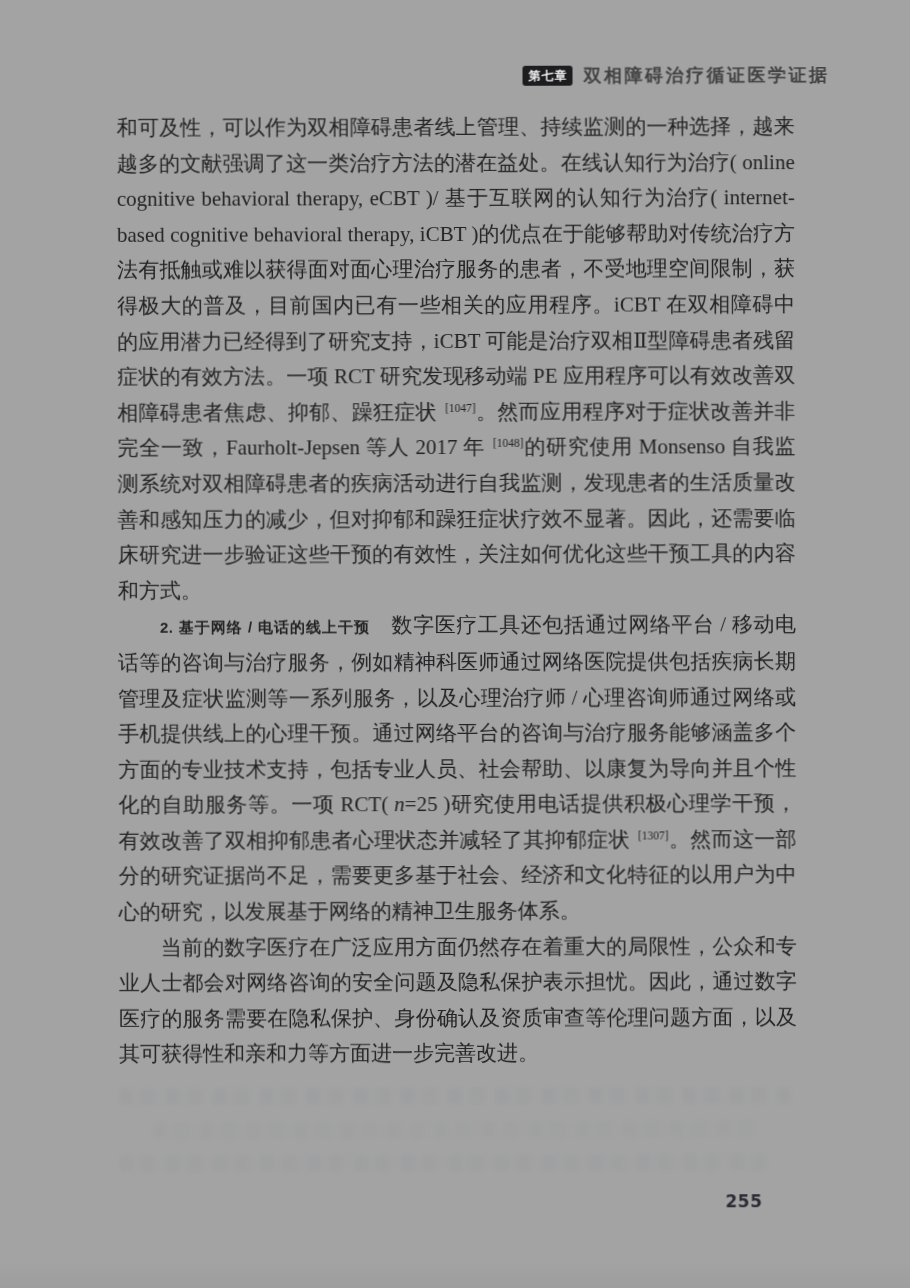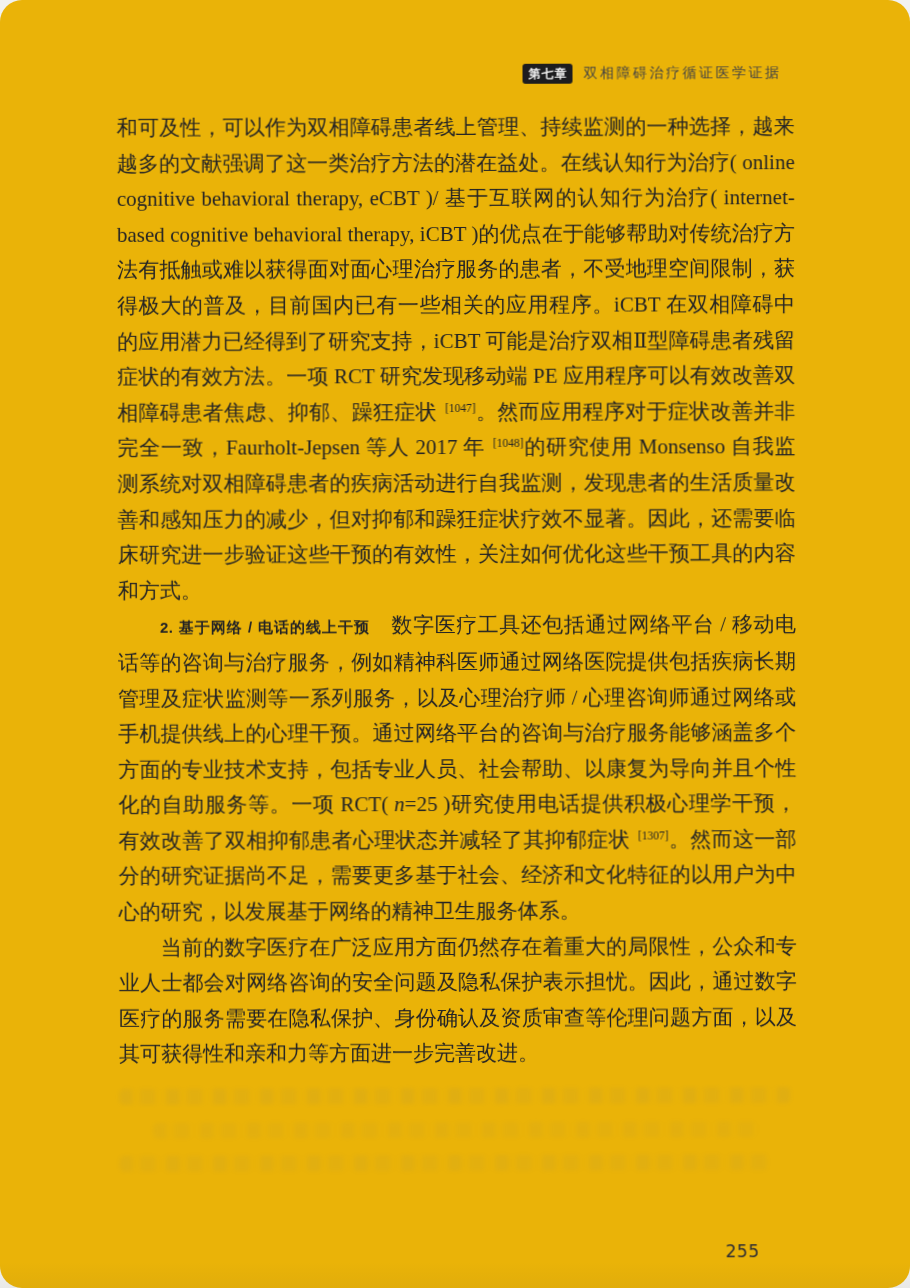--- a/index.html
+++ b/index.html
@@ -5,22 +5,21 @@
   * { margin:0; padding:0; box-sizing:border-box; }
   html,body { width:910px; height:1288px; }
   body {
     background:#f2f2f0;
     font-family:"Liberation Serif","DejaVu Serif",serif;
     position:relative;
     overflow:hidden;
   }
   .page {
     position:absolute; inset:0;
-    background:#eab308;
-    border-radius:22px;
+    background:#a3a3a3;
   }
   .page::after { 
     content:""; position:absolute; left:0; right:0; bottom:0; height:26px;
     background:linear-gradient(to bottom, rgba(0,0,0,0) 0%, rgba(60,60,60,0.05) 100%);
     pointer-events:none;
   }
   .tilt {
     position:absolute; inset:0;
     transform:rotate(-0.15deg);
     transform-origin:50% 50%;
@@ -32,21 +31,21 @@
     filter:blur(0.3px);
   }
   .badge {
     background:#1d1d1f; color:#f5f5f5;
     font-family:"Liberation Sans","DejaVu Sans",sans-serif;
     font-weight:700; font-size:12px; line-height:1;
     padding:4px 5px 4px 6px; border-radius:3px; letter-spacing:1px;
   }
   .header-title {
     font-family:"Liberation Sans","DejaVu Sans",sans-serif;
-    font-weight:400; font-size:14px; color:#424244;
+    font-weight:700; font-size:18px; color:#424244;
     letter-spacing:2.5px;
   }
   
   .body-text {
     position:absolute; top:110px; left:118px; width:678px;
     font-size:21px; line-height:35.6px; color:#232325;
     text-align:justify; text-justify:inter-ideograph;
     filter:blur(0.25px);
   }
   .body-text p { margin:0; }
@@ -67,23 +66,23 @@
       rgba(105,115,130,0.20) 0px 13px,
       rgba(105,115,130,0.03) 13px 21px,
       rgba(105,115,130,0.16) 21px 36px,
       rgba(105,115,130,0.02) 36px 47px);
   }
   .g1 { top:1088px; left:118px; width:672px; opacity:0.38; }
   .g2 { top:1122px; left:152px; width:608px; opacity:0.28; }
   .g3 { top:1155px; left:118px; width:650px; opacity:0.34; }
   
   .page-number {
-    position:absolute; top:1242px; left:724px;
+    position:absolute; top:1192px; left:724px;
     font-family:"DejaVu Sans","Liberation Sans",sans-serif;
-    font-size:17px; font-weight:400; color:#2c2c34;
+    font-size:17px; font-weight:700; color:#2c2c34;
     letter-spacing:0.5px;
     filter:blur(0.2px);
   }
 </style>
 </head>
 <body>
 
 <div class="page">
   <div class="tilt">
 

